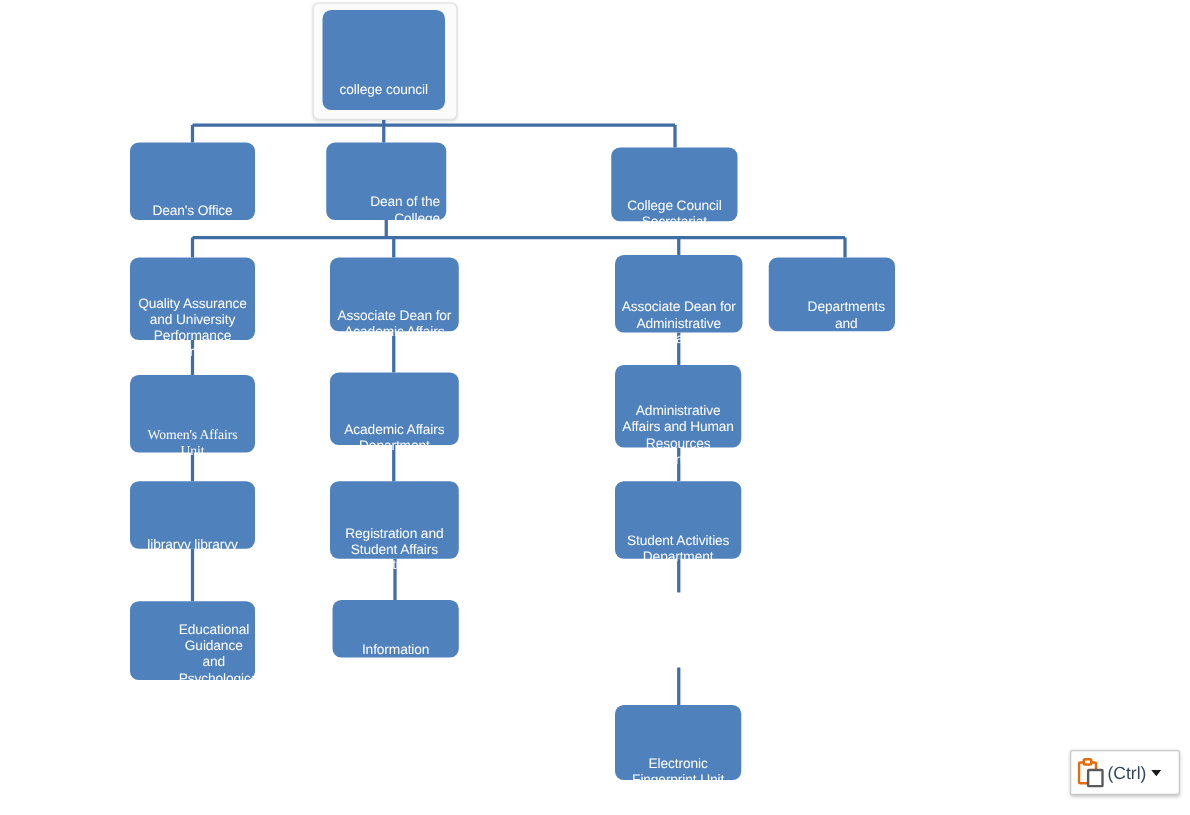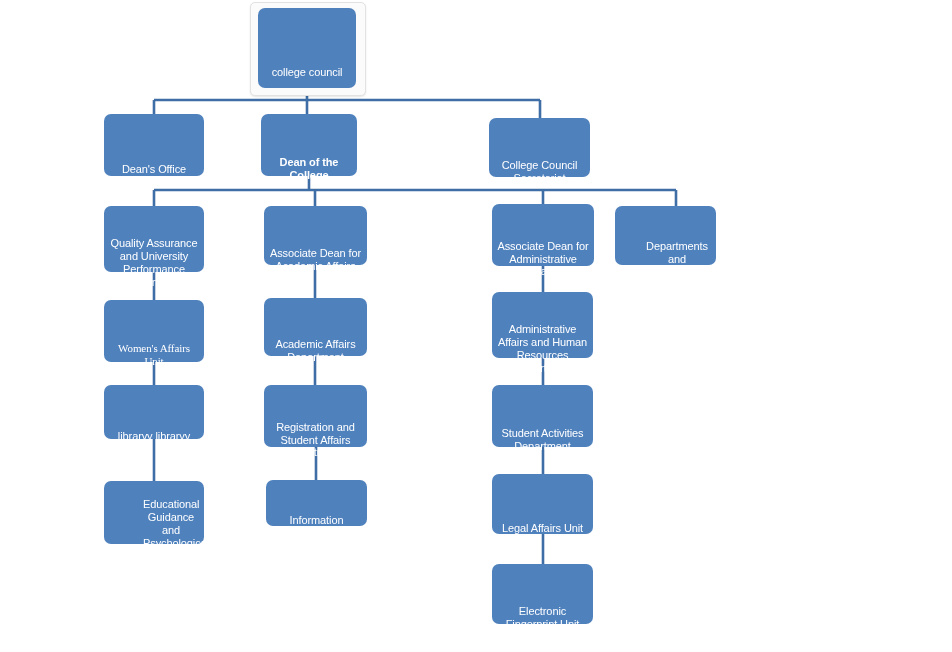--- a/index.html
+++ b/index.html
@@ -52,21 +52,22 @@
     letter-spacing: -0.1px;
     cursor: default;
   }
   .node span {
     display: block;
     width: 100%;
     white-space: pre-line;
     margin-top: 48px;
   }
   .node.bold {
-    font-weight: bold;
+    font-weight: normal;
+    text-align: right;
   }
 
   
   .selection-frame {
     position: absolute;
     z-index: 1;
     border: 1px solid #e2e2e2;
     border-radius: 5px;
     background: #fbfbfb;
     box-shadow: 0 1px 2px rgba(0,0,0,0.10);
@@ -228,23 +229,32 @@
 Guidance and
 Psychological
 Counseling Unit</span>
   </div>
 
   <div class="node" style="left:266px; top:480px; width:101px; height:46px;">
     <span>Information
 Technology Unit</span>
   </div>
 
-  <div class="node" style="left:492px; top:474px; width:101px; height:60px;">
-    <span>Legal Affairs Unit</span>
-  </div>
 
   <div class="node" style="left:492px; top:564px; width:101px; height:60px;">
     <span>Electronic
 Fingerprint Unit</span>
   </div>
 
+  <div id="paste-options">
+    <svg class="clip-icon" viewBox="0 0 22 24" xmlns="http://www.w3.org/2000/svg">
+
+      <rect x="1.2" y="4" width="13.6" height="16.5" rx="1.2" fill="#ffffff" stroke="#E36C09" stroke-width="2"></rect>
+
+      <rect x="5" y="1.3" width="6" height="4.2" rx="1" fill="#ffffff" stroke="#E36C09" stroke-width="2"></rect>
+
+      <rect x="8.5" y="10" width="11.5" height="13" rx="0.6" fill="#ffffff" stroke="#5A5A5A" stroke-width="1.9"></rect>
+    </svg>
+    <span class="ctrl-label">(Ctrl)</span>
+    <span class="caret"></span>
+  </div>
 
 </div>
 
 </body></html>

